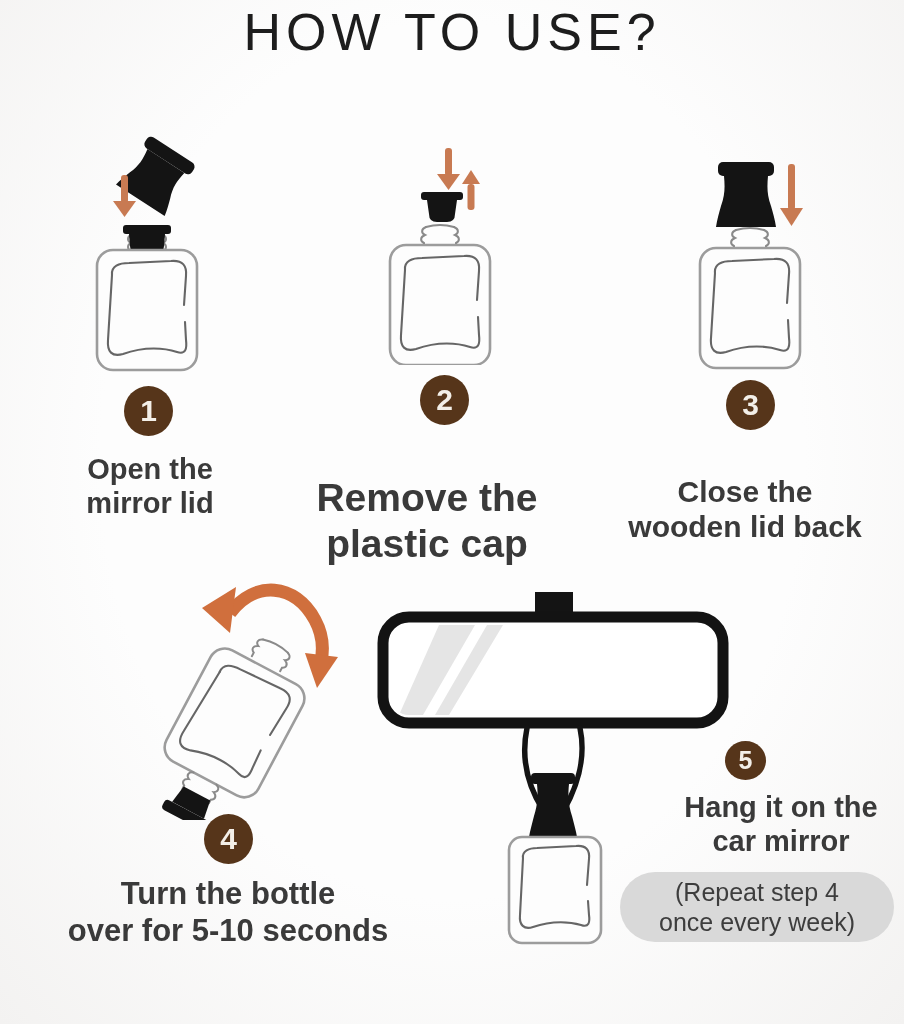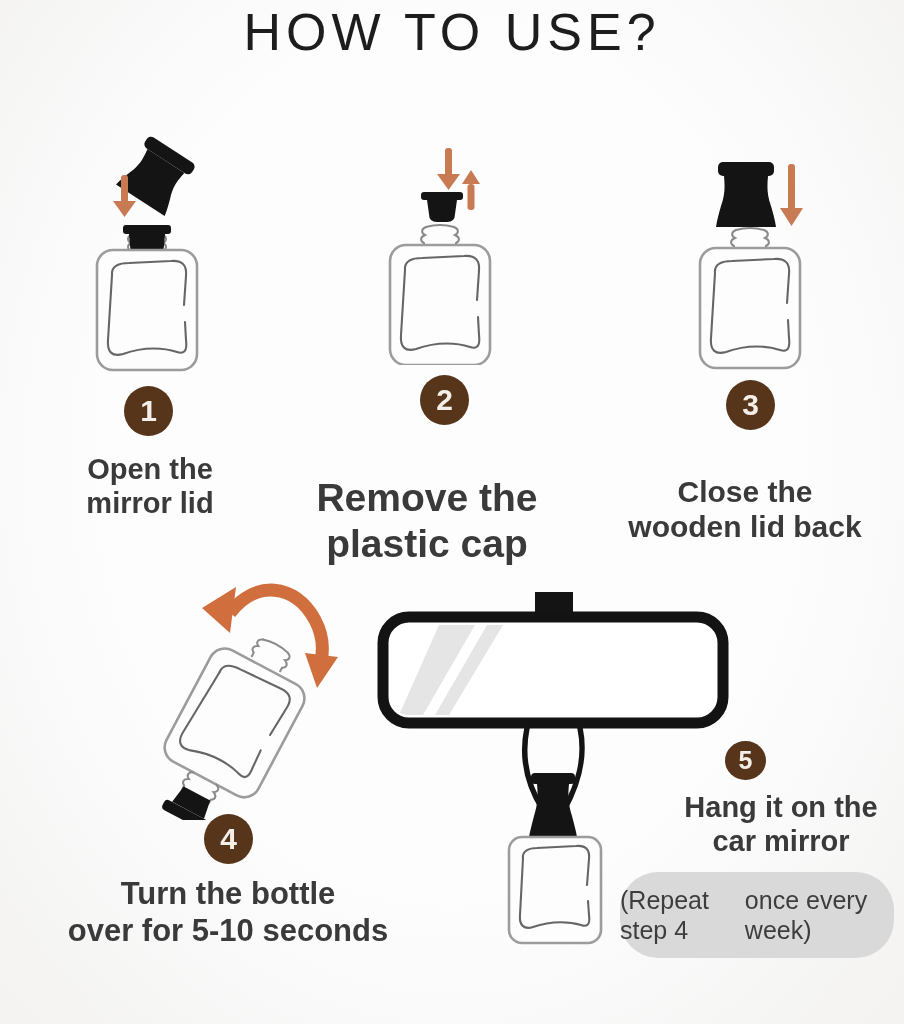--- a/index.html
+++ b/index.html
@@ -28,23 +28,23 @@
     font-weight:700;
   }
   .badge-lg{width:49px;height:50px;font-size:30px;}
   .badge-sm{width:41px;height:39px;font-size:25px;}
   .step-label{
     position:absolute;text-align:center;
     color:#3a3a3a;line-height:1.18;font-weight:700;
   }
   .note-pill{
     position:absolute;
-    left:620px;top:872px;width:274px;height:86px;
+    left:620px;top:872px;width:274px;height:70px;
     background:#d9d9d9;border-radius:38px;
-    display:flex;flex-direction:row;align-items:center;justify-content:center;
+    display:flex;flex-direction:column;align-items:center;justify-content:center;
     color:#3d3d3d;font-size:25px;line-height:1.22;
   }
   
   .ink{fill:#141414;}
   .bottle-outline{fill:#fdfdfd;stroke:#9c9c9c;stroke-width:2.6;}
   .bottle-inner{fill:none;stroke:#666;stroke-width:2.1;stroke-linecap:round;stroke-linejoin:round;}
   .thread{fill:none;stroke:#8a8a8a;stroke-width:2;stroke-linecap:round;}
   .arrow-straight{fill:#c87a52;}
   .arrow-curved-stroke{fill:none;stroke:#d06f3d;stroke-width:13;stroke-linecap:butt;}
   .arrow-curved-head{fill:#d06f3d;}

